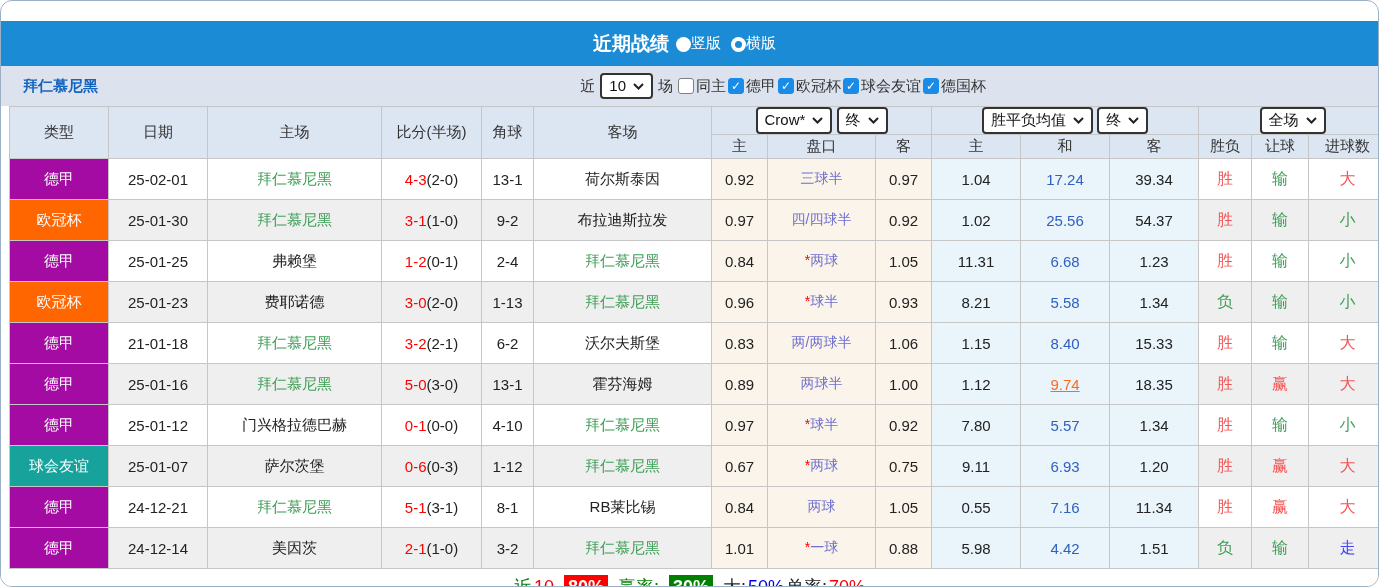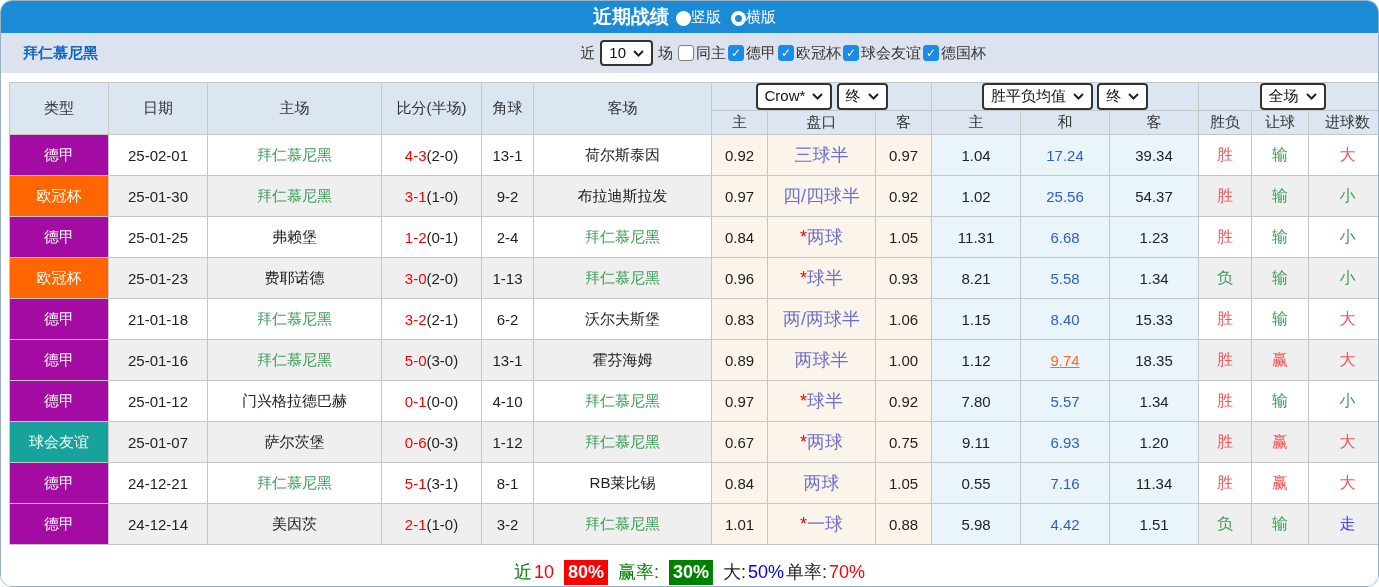--- a/index.html
+++ b/index.html
@@ -1,56 +1,56 @@
 <!DOCTYPE html>
 <html style="--header_blue: #1b8bd5; --filter_bg: #dde3ee; --team_link_blue: #1565c0; --table_header_bg: #dce5f2; --badge_purple: #a30ba3; --badge_orange: #ff6600; --badge_teal: #17a29c; --cream: #faf4ea; --lightblue: #e9f4fb; --alt_gray: #efefef; --checkbox_blue: #1a8ce8; --team_green: #3e9e57; --score_red: #ff0000; --handicap_blue: #6f6fcf; --avg_blue: #3060c0; --orange_hl: #ff6a1a; --result_red: #f35555; --result_blue: #4444ff; --summary_green: #008000;"><head>
 <meta charset="utf-8">
 <style>
   * { box-sizing: border-box; }
   html,body { margin:0; padding:0; background:#fff; font-family:"Liberation Sans","DejaVu Sans",sans-serif; }
   .widget { width:1379px; height:587px; border:1px solid #9ab0c4; border-radius:12px; overflow:hidden; background:#fff; }
 
   
-  .topbar { height:32px; background:var(--header_blue,#1b8bd5); display:flex; align-items:center; justify-content:center; gap:7px; color:#fff; }
+  .topbar { height:45px; background:var(--header_blue,#1b8bd5); display:flex; align-items:center; justify-content:center; gap:7px; color:#fff;margin-top:20px; }
   .topbar .title { font-size:19px; font-weight:bold; }
   .radio { width:15px; height:15px; border-radius:50%; background:#fff; display:inline-flex; align-items:center; justify-content:center; }
   .radio .dot { width:7px; height:7px; border-radius:50%; background:transparent; }
   .radio.checked .dot { background:var(--header_blue,#1b8bd5); }
   .radio-label { font-size:15px; color:#fff; margin-right:10px; }
 
   
   .filterbar { height:40px; background:var(--filter_bg,#dde3ee); display:flex; align-items:center; padding:0 22px; font-size:15px; color:#333; }
   .team-title { color:var(--team_link_blue,#1565c0); font-weight:bold; font-size:15px; }
   .filters { margin-left:auto; margin-right:370px; display:flex; align-items:center; gap:5px; white-space:nowrap; }
   .cb { width:16px; height:16px; border-radius:3px; display:inline-flex; align-items:center; justify-content:center; font-size:12px; line-height:1; }
   .cb.checked { background:var(--checkbox_blue,#1a8ce8); color:#fff; border:1px solid var(--checkbox_blue,#1a8ce8); }
   .cb.unchecked { background:#fff; border:1px solid #808080; color:transparent; }
 
   
   .sel { display:inline-flex; align-items:center; gap:7px; background:#fff; border:2px solid #333; border-radius:4px; padding:1px 7px; font-size:15px; color:#111; line-height:1.35; }
   .sel svg { display:block; }
 
   
-  .table-wrap { padding:9px 8px; }
+  .table-wrap { padding:0 8px; }
   table { width:100%; border-collapse:collapse; table-layout:fixed; }
   th, td { border:1px solid #c6c6c6; text-align:center; padding:0; font-weight:normal; }
   thead th { background:var(--table_header_bg,#dce5f2); color:#333; font-size:15px; }
   thead tr.hdr-top th { height:28px; }
   thead tr.hdr-sub th { height:24px; }
   tbody td { height:41px; font-size:15px; color:#222; background:#fff; }
   tbody tr.alt td { background:var(--alt_gray,#efefef); }
   td.c-type { color:#fff; font-size:15px; }
   tbody tr td.badge-purple, tbody tr.alt td.badge-purple { background:var(--badge_purple,#a30ba3); }
   tbody tr td.badge-orange, tbody tr.alt td.badge-orange { background:var(--badge_orange,#ff6600); }
   tbody tr td.badge-teal,   tbody tr.alt td.badge-teal   { background:var(--badge_teal,#17a29c); }
   tbody tr td.c-odd, tbody tr.alt td.c-odd { background:var(--cream,#faf4ea); }
   tbody tr td.c-avg, tbody tr.alt td.c-avg { background:var(--lightblue,#e9f4fb); }
   .team-green { color:var(--team_green,#3e9e57); }
   .score-full { color:var(--score_red,#ff0000); }
-  .c-handicap { color:var(--handicap_blue,#6f6fcf); font-size:18px; }
+  .c-handicap { color:var(--handicap_blue,#6f6fcf); font-size:14px; }
   .c-handicap .star { color:#ff0000; }
   .c-avg-draw { color:var(--avg_blue,#3060c0);margin-top:28px; }
   .c-avg-draw.hl { color:var(--orange_hl,#ff6a1a); text-decoration:underline; }
   td.c-res { font-size:16px; }
   .t-red { color:var(--result_red,#f35555); }
   .t-green { color:var(--team_green,#3e9e57); }
   .t-blue { color:var(--result_blue,#4444ff); }
 
   
   .summary { height:36px; display:flex; align-items:center; justify-content:center; font-size:18px; gap:2px; background:#fff; }

